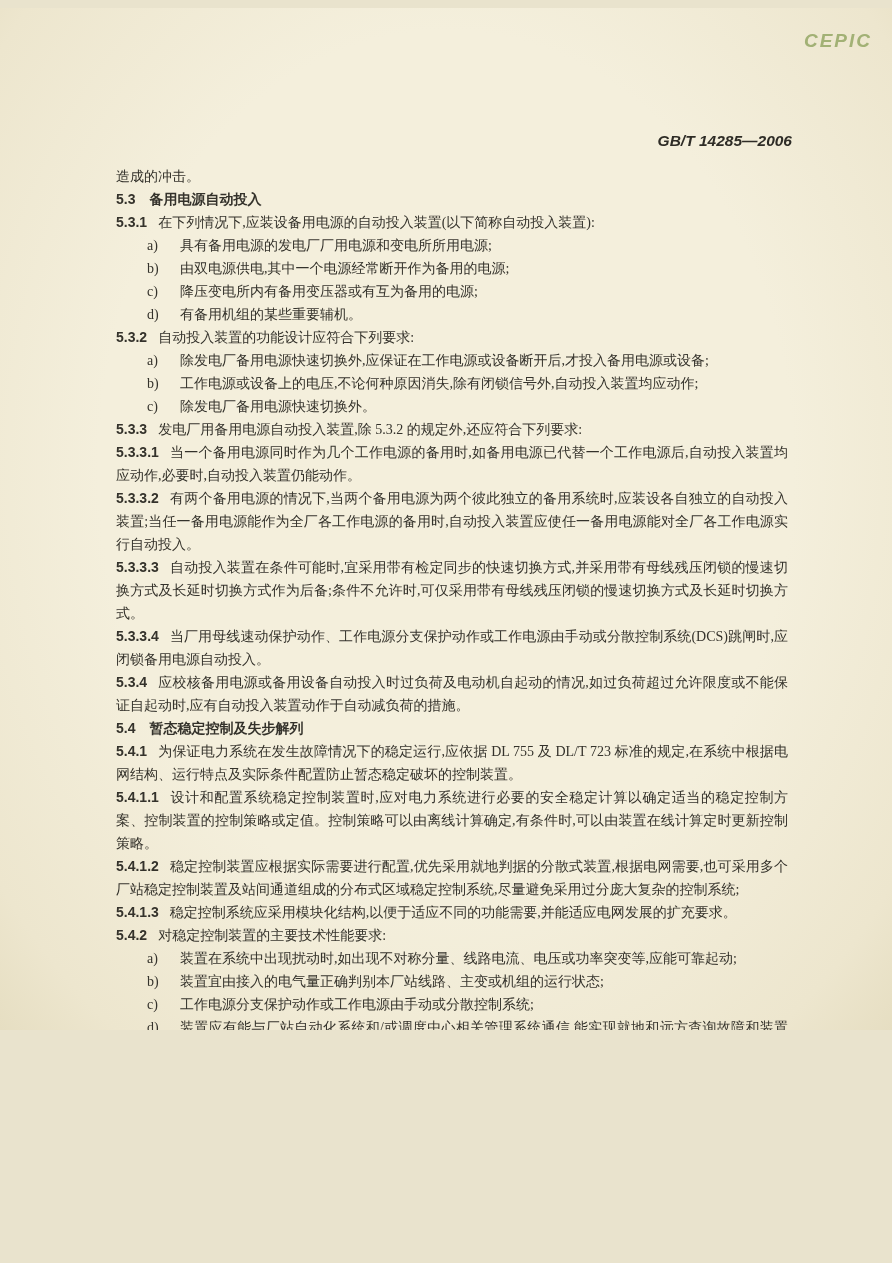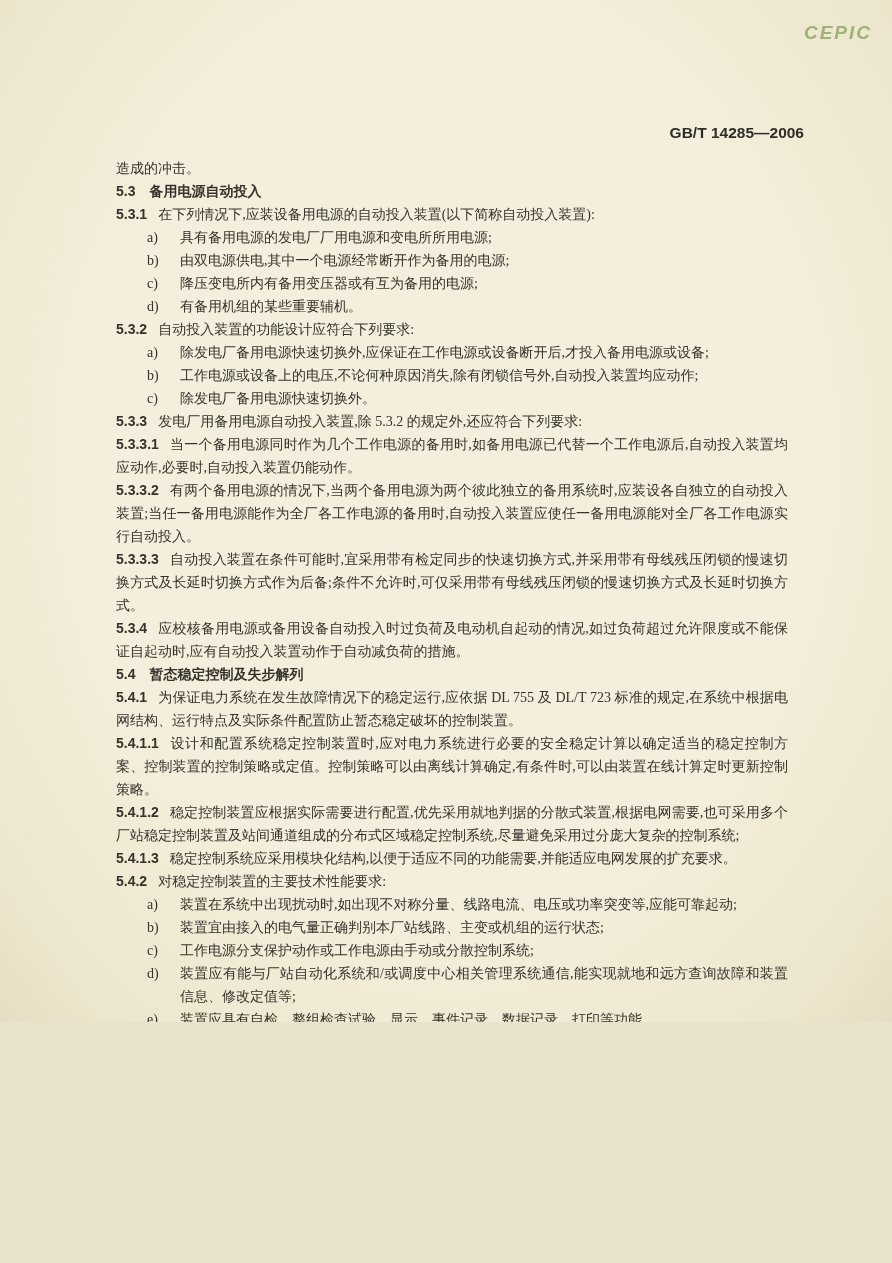--- a/index.html
+++ b/index.html
@@ -8,40 +8,42 @@
     font-family: "Liberation Serif", "DejaVu Serif", serif;
     background: #e9e3cd;
   }
   .page {
     position: relative;
     width: 892px;
     height: 1022px;
     overflow: hidden;
     background: radial-gradient(ellipse at 50% 45%, #f4efdc 55%, #ede6ce 88%, #e6dec2 100%);
     color: #33312a;
+    margin-top: 8px;
   }
   .logo {
     position: absolute;
     top: 22px;
     right: 20px;
     font-family: "Liberation Sans", sans-serif;
     font-style: italic;
     font-weight: bold;
     font-size: 19px;
     letter-spacing: 2px;
     color: #a2b175;
   }
   .doc-number {
     position: absolute;
     top: 124px;
-    right: 88px;
+    right: 100px;
     font-family: "Liberation Sans", sans-serif;
     font-weight: bold;
     font-size: 15.5px;
     color: #2e2c26;
+    font-style: italic;
   }
   .doc-body {
     position: absolute;
     top: 157px;
     left: 116px;
     width: 672px;
     font-size: 14px;
     line-height: 23px;
     text-align: justify;
     color: #34322b;
@@ -86,20 +88,21 @@
       <div class="para item"><span class="label">c)</span><span class="txt">降压变电所内有备用变压器或有互为备用的电源;</span></div>
       <div class="para item"><span class="label">d)</span><span class="txt">有备用机组的某些重要辅机。</span></div>
       <div class="para clause"><span class="num">5.3.2</span><span class="txt">自动投入装置的功能设计应符合下列要求:</span></div>
       <div class="para item"><span class="label">a)</span><span class="txt">除发电厂备用电源快速切换外,应保证在工作电源或设备断开后,才投入备用电源或设备;</span></div>
       <div class="para item"><span class="label">b)</span><span class="txt">工作电源或设备上的电压,不论何种原因消失,除有闭锁信号外,自动投入装置均应动作;</span></div>
       <div class="para item"><span class="label">c)</span><span class="txt">除发电厂备用电源快速切换外。</span></div>
       <div class="para clause"><span class="num">5.3.3</span><span class="txt">发电厂用备用电源自动投入装置,除 5.3.2 的规定外,还应符合下列要求:</span></div>
       <div class="para clause"><span class="num">5.3.3.1</span><span class="txt">当一个备用电源同时作为几个工作电源的备用时,如备用电源已代替一个工作电源后,自动投入装置均应动作,必要时,自动投入装置仍能动作。</span></div>
       <div class="para clause"><span class="num">5.3.3.2</span><span class="txt">有两个备用电源的情况下,当两个备用电源为两个彼此独立的备用系统时,应装设各自独立的自动投入装置;当任一备用电源能作为全厂各工作电源的备用时,自动投入装置应使任一备用电源能对全厂各工作电源实行自动投入。</span></div>
       <div class="para clause"><span class="num">5.3.3.3</span><span class="txt">自动投入装置在条件可能时,宜采用带有检定同步的快速切换方式,并采用带有母线残压闭锁的慢速切换方式及长延时切换方式作为后备;条件不允许时,可仅采用带有母线残压闭锁的慢速切换方式及长延时切换方式。</span></div>
+      <div class="para clause"><span class="num">5.3.3.4</span><span class="txt">当厂用母线速动保护动作、工作电源分支保护动作或工作电源由手动或分散控制系统(DCS)跳闸时,应闭锁备用电源自动投入。</span></div>
       <div class="para clause"><span class="num">5.3.4</span><span class="txt">应校核备用电源或备用设备自动投入时过负荷及电动机自起动的情况,如过负荷超过允许限度或不能保证自起动时,应有自动投入装置动作于自动减负荷的措施。</span></div>
       <div class="para heading"><span class="num">5.4</span><span class="txt">暂态稳定控制及失步解列</span></div>
       <div class="para clause"><span class="num">5.4.1</span><span class="txt">为保证电力系统在发生故障情况下的稳定运行,应依据 DL 755 及 DL/T 723 标准的规定,在系统中根据电网结构、运行特点及实际条件配置防止暂态稳定破坏的控制装置。</span></div>
       <div class="para clause"><span class="num">5.4.1.1</span><span class="txt">设计和配置系统稳定控制装置时,应对电力系统进行必要的安全稳定计算以确定适当的稳定控制方案、控制装置的控制策略或定值。控制策略可以由离线计算确定,有条件时,可以由装置在线计算定时更新控制策略。</span></div>
       <div class="para clause"><span class="num">5.4.1.2</span><span class="txt">稳定控制装置应根据实际需要进行配置,优先采用就地判据的分散式装置,根据电网需要,也可采用多个厂站稳定控制装置及站间通道组成的分布式区域稳定控制系统,尽量避免采用过分庞大复杂的控制系统;</span></div>
       <div class="para clause"><span class="num">5.4.1.3</span><span class="txt">稳定控制系统应采用模块化结构,以便于适应不同的功能需要,并能适应电网发展的扩充要求。</span></div>
       <div class="para clause"><span class="num">5.4.2</span><span class="txt">对稳定控制装置的主要技术性能要求:</span></div>
       <div class="para item"><span class="label">a)</span><span class="txt">装置在系统中出现扰动时,如出现不对称分量、线路电流、电压或功率突变等,应能可靠起动;</span></div>
       <div class="para item"><span class="label">b)</span><span class="txt">装置宜由接入的电气量正确判别本厂站线路、主变或机组的运行状态;</span></div>
       <div class="para item"><span class="label">c)</span><span class="txt">工作电源分支保护动作或工作电源由手动或分散控制系统;</span></div>

